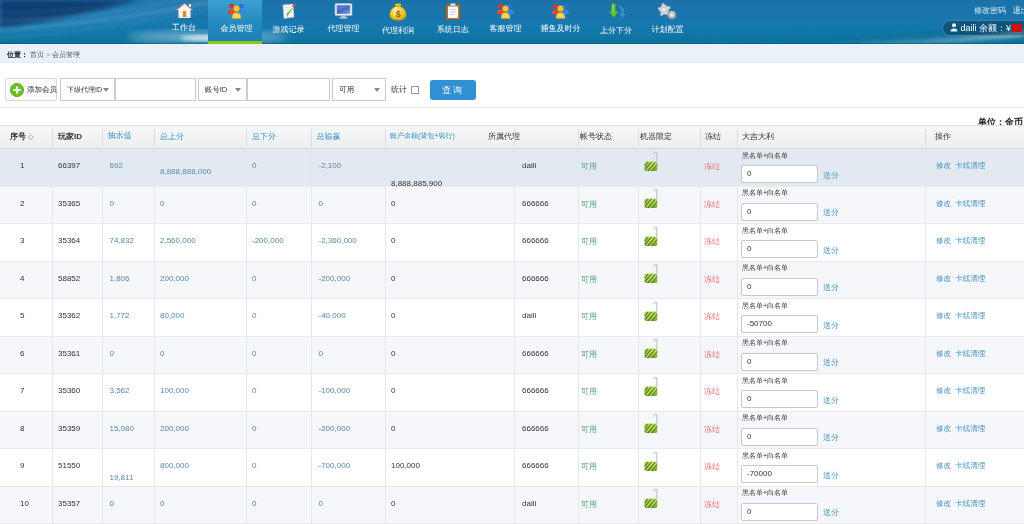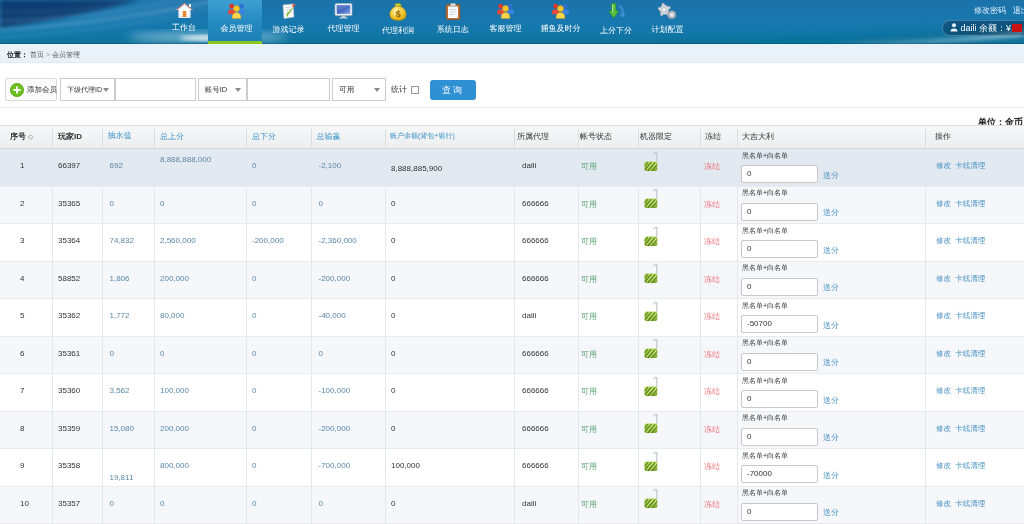--- a/index.html
+++ b/index.html
@@ -156,21 +156,21 @@
 <div class="cell" style="left:107.5px;top:4px;color:#3d94cb;">抽水值</div>
 <div class="abs" style="left:101.5px;top:3px;width:1px;height:18px;background:#dcdcdc"></div>
 <div class="cell" style="left:160px;top:4.5px;color:#3d94cb;">总上分</div>
 <div class="abs" style="left:154px;top:3px;width:1px;height:18px;background:#dcdcdc"></div>
 <div class="cell" style="left:252px;top:4.5px;color:#3d94cb;">总下分</div>
 <div class="abs" style="left:246px;top:3px;width:1px;height:18px;background:#dcdcdc"></div>
 <div class="cell" style="left:316.5px;top:4.5px;color:#3d94cb;">总输赢</div>
 <div class="abs" style="left:310.5px;top:3px;width:1px;height:18px;background:#dcdcdc"></div>
 <div class="cell" style="left:390px;top:4.5px;color:#3d94cb;font-size:7px;">账户余额(背包+银行)</div>
 <div class="abs" style="left:385px;top:3px;width:1px;height:18px;background:#dcdcdc"></div>
-<div class="cell" style="left:517px;top:4.5px;color:#333;">所属代理</div>
+<div class="cell" style="left:488px;top:4.5px;color:#333;">所属代理</div>
 <div class="abs" style="left:514px;top:3px;width:1px;height:18px;background:#dcdcdc"></div>
 <div class="cell" style="left:580px;top:4.5px;color:#333;">帐号状态</div>
 <div class="abs" style="left:578px;top:3px;width:1px;height:18px;background:#dcdcdc"></div>
 <div class="cell" style="left:640px;top:4.5px;color:#333;">机器限定</div>
 <div class="abs" style="left:638px;top:3px;width:1px;height:18px;background:#dcdcdc"></div>
 <div class="cell" style="left:705px;top:4.5px;color:#333;">冻结</div>
 <div class="abs" style="left:700px;top:3px;width:1px;height:18px;background:#dcdcdc"></div>
 <div class="cell" style="left:742px;top:4.5px;color:#333;">大吉大利</div>
 <div class="abs" style="left:737px;top:3px;width:1px;height:18px;background:#dcdcdc"></div>
 <div class="cell" style="left:935px;top:4.5px;color:#333;">操作</div>
@@ -185,24 +185,24 @@
 <div class="abs" style="left:385px;top:0;width:1px;height:37.5px;background:#e4e7eb"></div>
 <div class="abs" style="left:514px;top:0;width:1px;height:37.5px;background:#e4e7eb"></div>
 <div class="abs" style="left:578px;top:0;width:1px;height:37.5px;background:#e4e7eb"></div>
 <div class="abs" style="left:638px;top:0;width:1px;height:37.5px;background:#e4e7eb"></div>
 <div class="abs" style="left:700px;top:0;width:1px;height:37.5px;background:#e4e7eb"></div>
 <div class="abs" style="left:737px;top:0;width:1px;height:37.5px;background:#e4e7eb"></div>
 <div class="abs" style="left:925px;top:0;width:1px;height:37.5px;background:#e4e7eb"></div>
 <div class="cell " style="left:20px;top:12.45px">1</div>
 <div class="cell " style="left:58px;top:12.45px">66397</div>
 <div class="cell blue" style="left:109.5px;top:12.45px">692</div>
-<div class="cell blue" style="left:160px;top:6px">8,888,888,000</div>
+<div class="cell blue" style="left:160px;top:18px">8,888,888,000</div>
 <div class="cell blue" style="left:252px;top:12.45px">0</div>
 <div class="cell blue" style="left:318.5px;top:12.45px">-2,100</div>
-<div class="cell " style="left:391px;top:15px">8,888,885,900</div>
+<div class="cell " style="left:391px;top:30px">8,888,885,900</div>
 <div class="cell " style="left:522px;top:12.45px">daili</div>
 <div class="cell grn" style="left:581px;top:12.45px">可用</div>
 <div class="abs" style="left:643px;top:1.5px"><svg width="17" height="21" viewBox="0 0 17 21">
         <path d="M10.8 3.5 C11 1.2 13.8 0.4 13.8 2.6" fill="none" stroke="#c6cad0" stroke-width="1.3"></path>
         <path d="M13.8 1.2 L13.8 11" stroke="#c6cad0" stroke-width="1.3"></path>
         <defs>
           <linearGradient id="lg" x1="0" y1="0" x2="0" y2="1">
             <stop offset="0" stop-color="#b8dc60"></stop>
             <stop offset="1" stop-color="#7da32a"></stop>
           </linearGradient>
@@ -511,21 +511,21 @@
 <div class="abs" style="left:246px;top:0;width:1px;height:37.5px;background:#e4e7eb"></div>
 <div class="abs" style="left:310.5px;top:0;width:1px;height:37.5px;background:#e4e7eb"></div>
 <div class="abs" style="left:385px;top:0;width:1px;height:37.5px;background:#e4e7eb"></div>
 <div class="abs" style="left:514px;top:0;width:1px;height:37.5px;background:#e4e7eb"></div>
 <div class="abs" style="left:578px;top:0;width:1px;height:37.5px;background:#e4e7eb"></div>
 <div class="abs" style="left:638px;top:0;width:1px;height:37.5px;background:#e4e7eb"></div>
 <div class="abs" style="left:700px;top:0;width:1px;height:37.5px;background:#e4e7eb"></div>
 <div class="abs" style="left:737px;top:0;width:1px;height:37.5px;background:#e4e7eb"></div>
 <div class="abs" style="left:925px;top:0;width:1px;height:37.5px;background:#e4e7eb"></div>
 <div class="cell " style="left:20px;top:12.45px">9</div>
-<div class="cell " style="left:58px;top:12.45px">35358</div>
+<div class="cell " style="left:58px;top:12.45px">51550</div>
 <div class="cell blue" style="left:109.5px;top:24px">19,811</div>
 <div class="cell blue" style="left:160px;top:12.45px">800,000</div>
 <div class="cell blue" style="left:252px;top:12.45px">0</div>
 <div class="cell blue" style="left:318.5px;top:12.45px">-700,000</div>
 <div class="cell " style="left:391px;top:12.45px">100,000</div>
 <div class="cell " style="left:522px;top:12.45px">666666</div>
 <div class="cell grn" style="left:581px;top:12.45px">可用</div>
 <div class="abs" style="left:643px;top:1.5px"><svg width="17" height="21" viewBox="0 0 17 21">
         <path d="M10.8 3.5 C11 1.2 13.8 0.4 13.8 2.6" fill="none" stroke="#c6cad0" stroke-width="1.3"></path>
         <path d="M13.8 1.2 L13.8 11" stroke="#c6cad0" stroke-width="1.3"></path>

